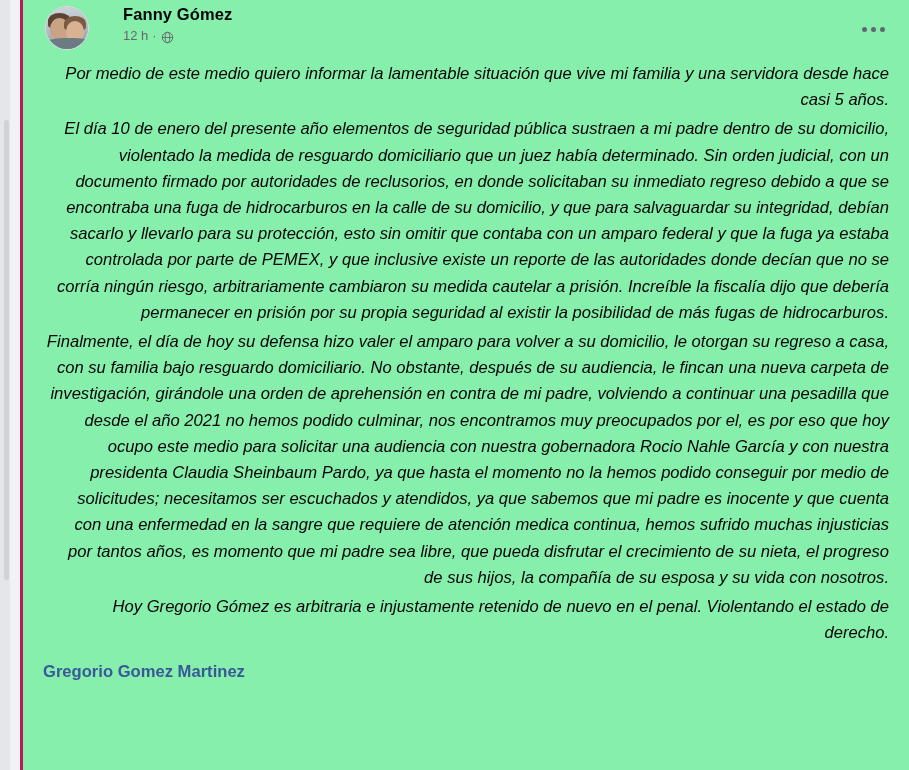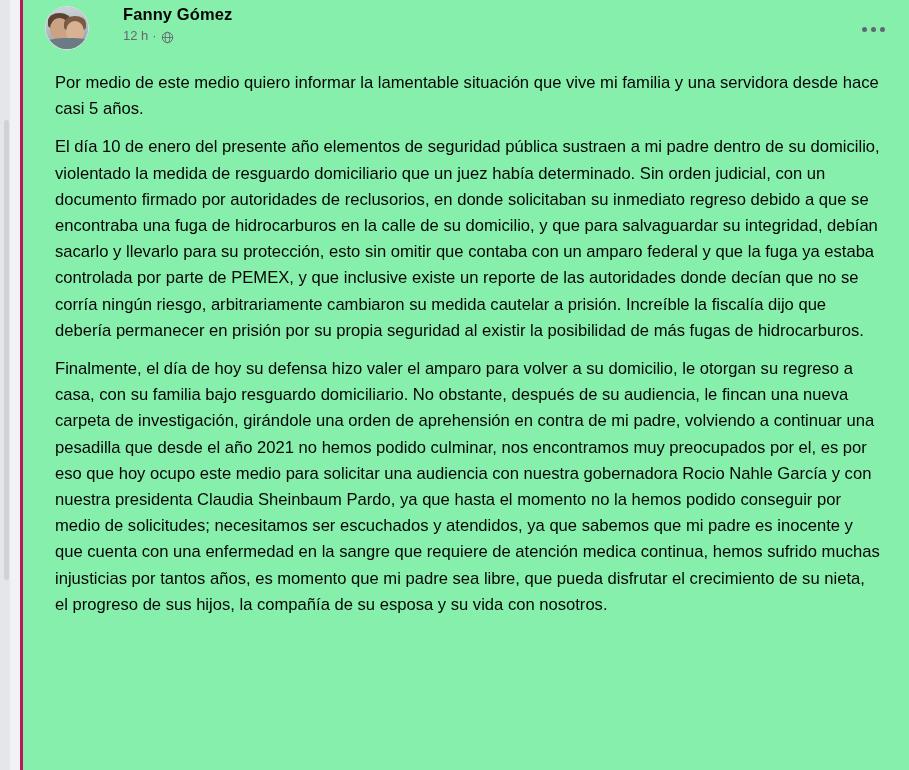--- a/index.html
+++ b/index.html
@@ -185,22 +185,23 @@
   }
 
   
   .post-body {
     padding: 0 20px 0 20px;
     font-size: 16.6px;
     line-height: 26.2px;
     color: #050505;
   }
   .post-body p {
-    margin: 12px;
-    text-align: left;
+    margin: 3px;
+    text-align: right;
+    font-style: italic;
   }
   .tag-link {
     display: block;
     color: #385898;
     font-weight: bold;
     font-size: 16.6px;
     line-height: 30px;
     text-decoration: none;
     cursor: pointer;
   }
@@ -249,19 +250,21 @@
         <i></i>
         <i></i>
         <i></i>
       </div>
     </div>
 
     <div class="post-body">
       <p>Por medio de este medio quiero informar la lamentable situación que vive mi familia y una servidora desde hace casi 5 años.</p>
       <p>El día 10 de enero del presente año elementos de seguridad pública sustraen a mi padre dentro de su domicilio, violentado la medida de resguardo domiciliario que un juez había determinado. Sin orden judicial, con un documento firmado por autoridades de reclusorios,  en donde solicitaban su inmediato regreso debido a que se encontraba una fuga de hidrocarburos en la calle de su domicilio, y que para salvaguardar su integridad, debían sacarlo y llevarlo para su protección, esto sin omitir que contaba con un amparo federal y que la fuga ya estaba controlada por parte de PEMEX, y que inclusive existe un reporte de las autoridades donde decían que no se corría ningún riesgo, arbitrariamente cambiaron su medida cautelar a prisión. Increíble la fiscalía dijo que debería permanecer en prisión por su propia seguridad al existir la posibilidad de más fugas de hidrocarburos.</p>
       <p>Finalmente, el día de hoy su defensa hizo valer el amparo para volver a su domicilio, le otorgan su regreso a casa, con su familia bajo resguardo domiciliario. No obstante, después de su audiencia, le fincan una nueva carpeta de investigación, girándole una orden de aprehensión en contra de mi padre, volviendo a continuar una pesadilla que desde el año 2021 no hemos podido culminar, nos encontramos muy preocupados por el, es por eso que hoy ocupo este medio para solicitar una audiencia con nuestra gobernadora Rocio Nahle García y con nuestra presidenta Claudia Sheinbaum Pardo, ya que hasta el momento no la hemos podido conseguir por medio de solicitudes; necesitamos ser escuchados y atendidos, ya que sabemos que mi padre es inocente y que cuenta con una enfermedad en la sangre que requiere de atención medica continua, hemos sufrido muchas injusticias por tantos años, es momento que mi padre sea libre, que pueda disfrutar el crecimiento de su nieta, el progreso de sus hijos, la compañía de su esposa y su vida con nosotros.</p>
+      <p>Hoy Gregorio Gómez es arbitraria e injustamente retenido de nuevo en el penal. Violentando el estado de derecho.</p>
     </div>
 
     <div class="tag-wrap">
+      <a class="tag-link">Gregorio Gomez Martinez</a>
     </div>
 
   </div>
 </div>
 
 </body></html>

